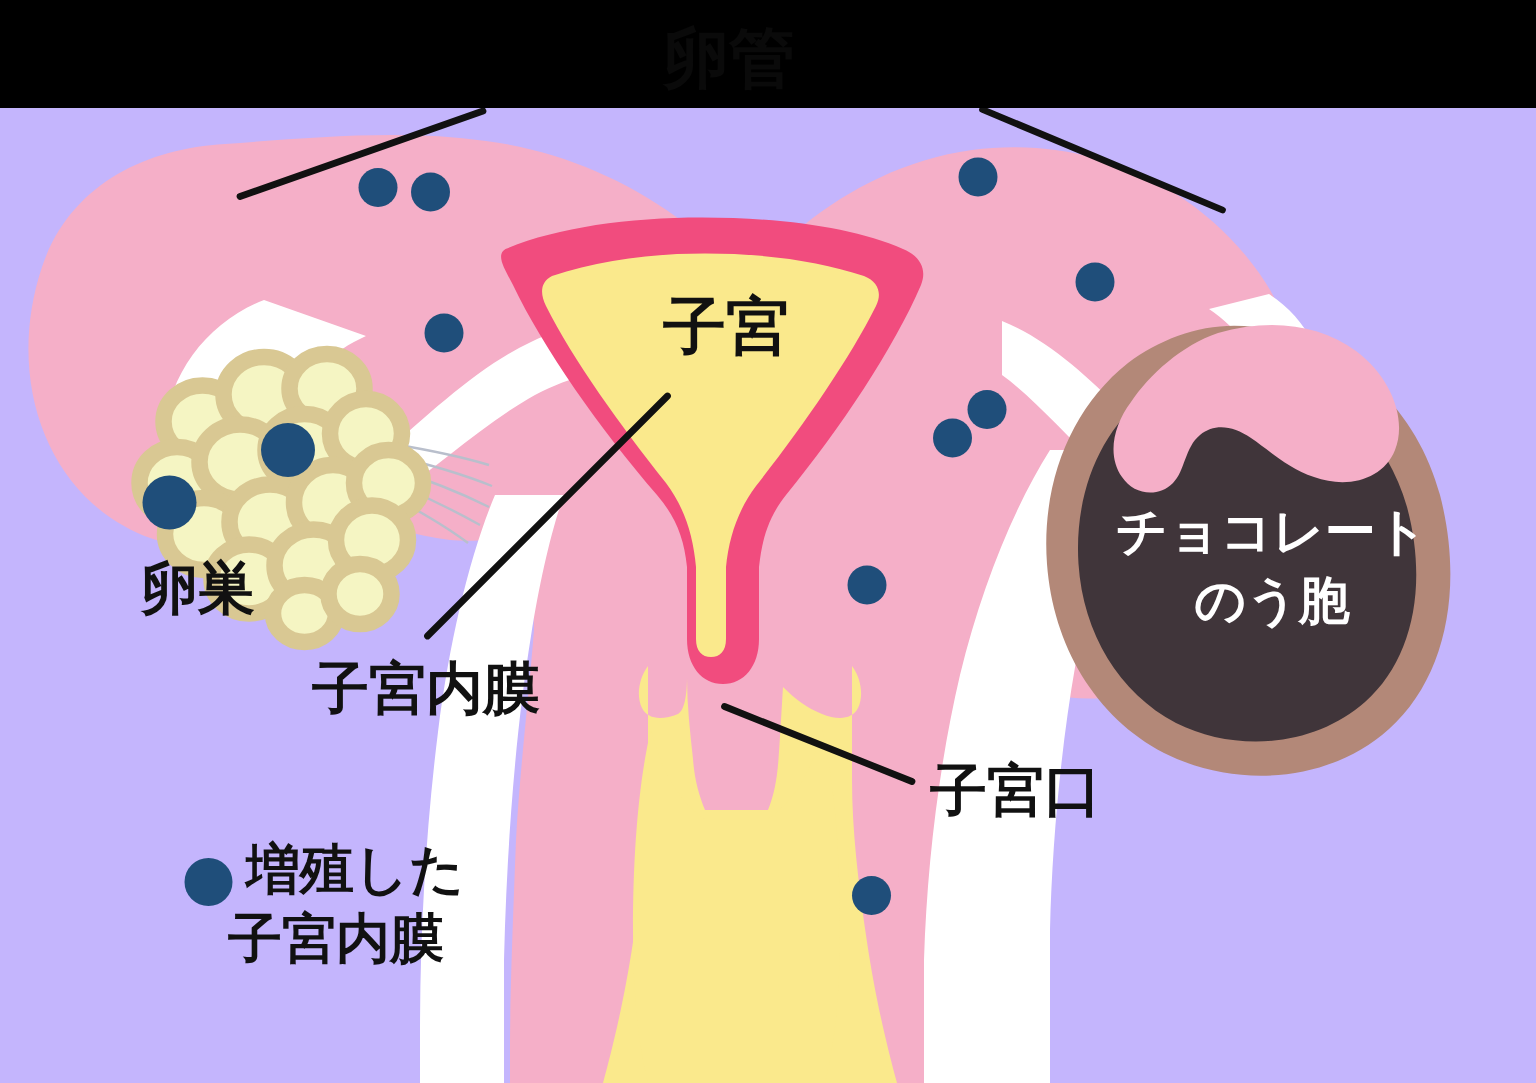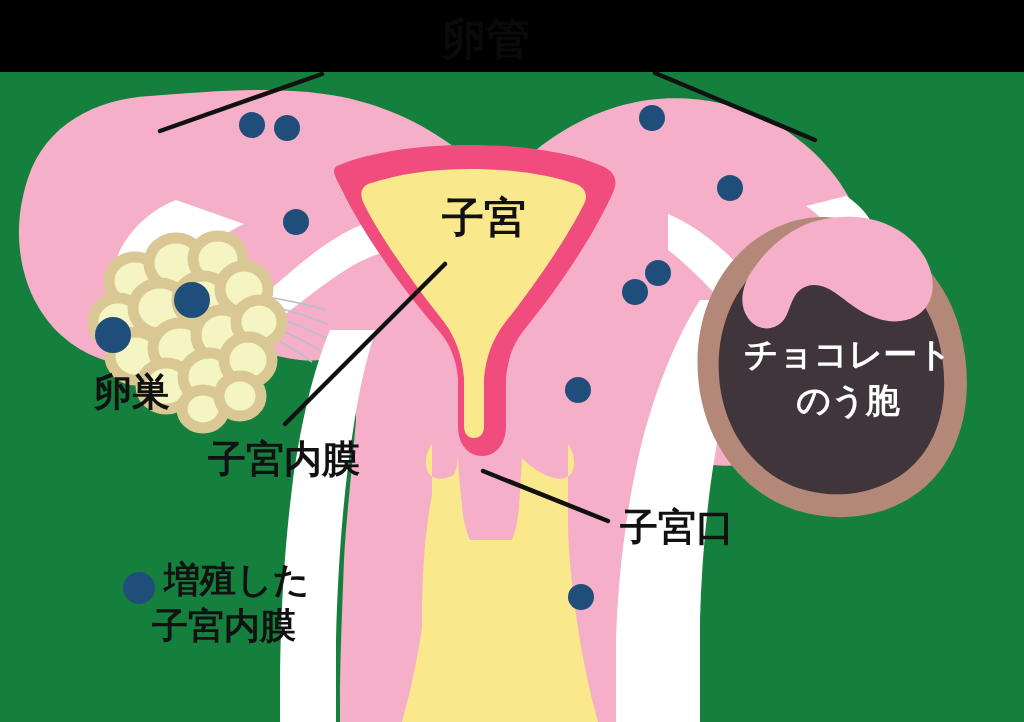--- a/index.html
+++ b/index.html
@@ -7,21 +7,21 @@
     padding: 0;
     background: #ffffff;
   }
   body {
     font-family: "DejaVu Sans", "Liberation Sans", sans-serif;
   }
   #stage {
     position: relative;
     width: 1024px;
     height: 722px;
-    background: #15803d;
+    background: #c4b5fd;
     overflow: hidden;
   }
   #figure {
     position: absolute;
     left: 0;
     top: 0;
     width: 1024px;
     height: 722px;
   }
   .letterbox {

